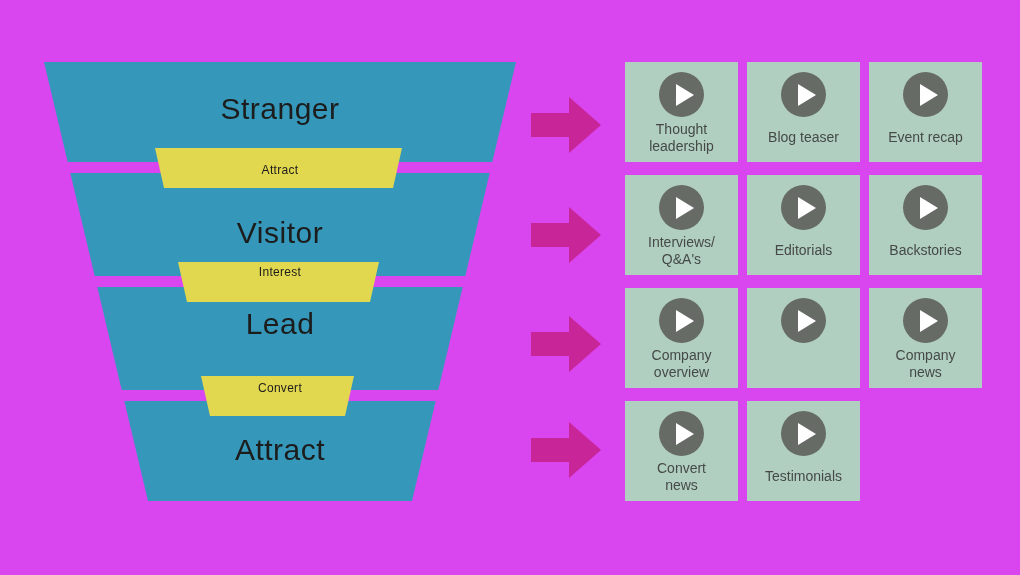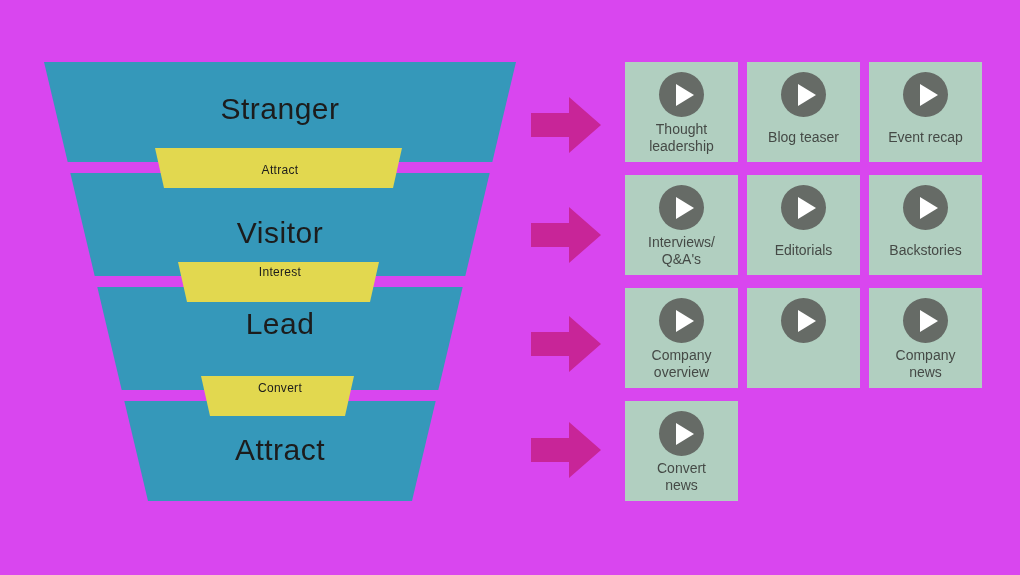--- a/index.html
+++ b/index.html
@@ -229,15 +229,22 @@
 
     <div class="card">
       <span class="play"></span>
       <div class="card-label">
         <div>Convert</div>
         <div>news</div>
       </div>
     </div>
 
 
+    <div class="card">
+      <span class="play"></span>
+      <div class="card-label">
+        <div>Testimonials</div>
+        <div></div>
+      </div>
+    </div>
 
   </div>
 </div>
 
 </body></html>

